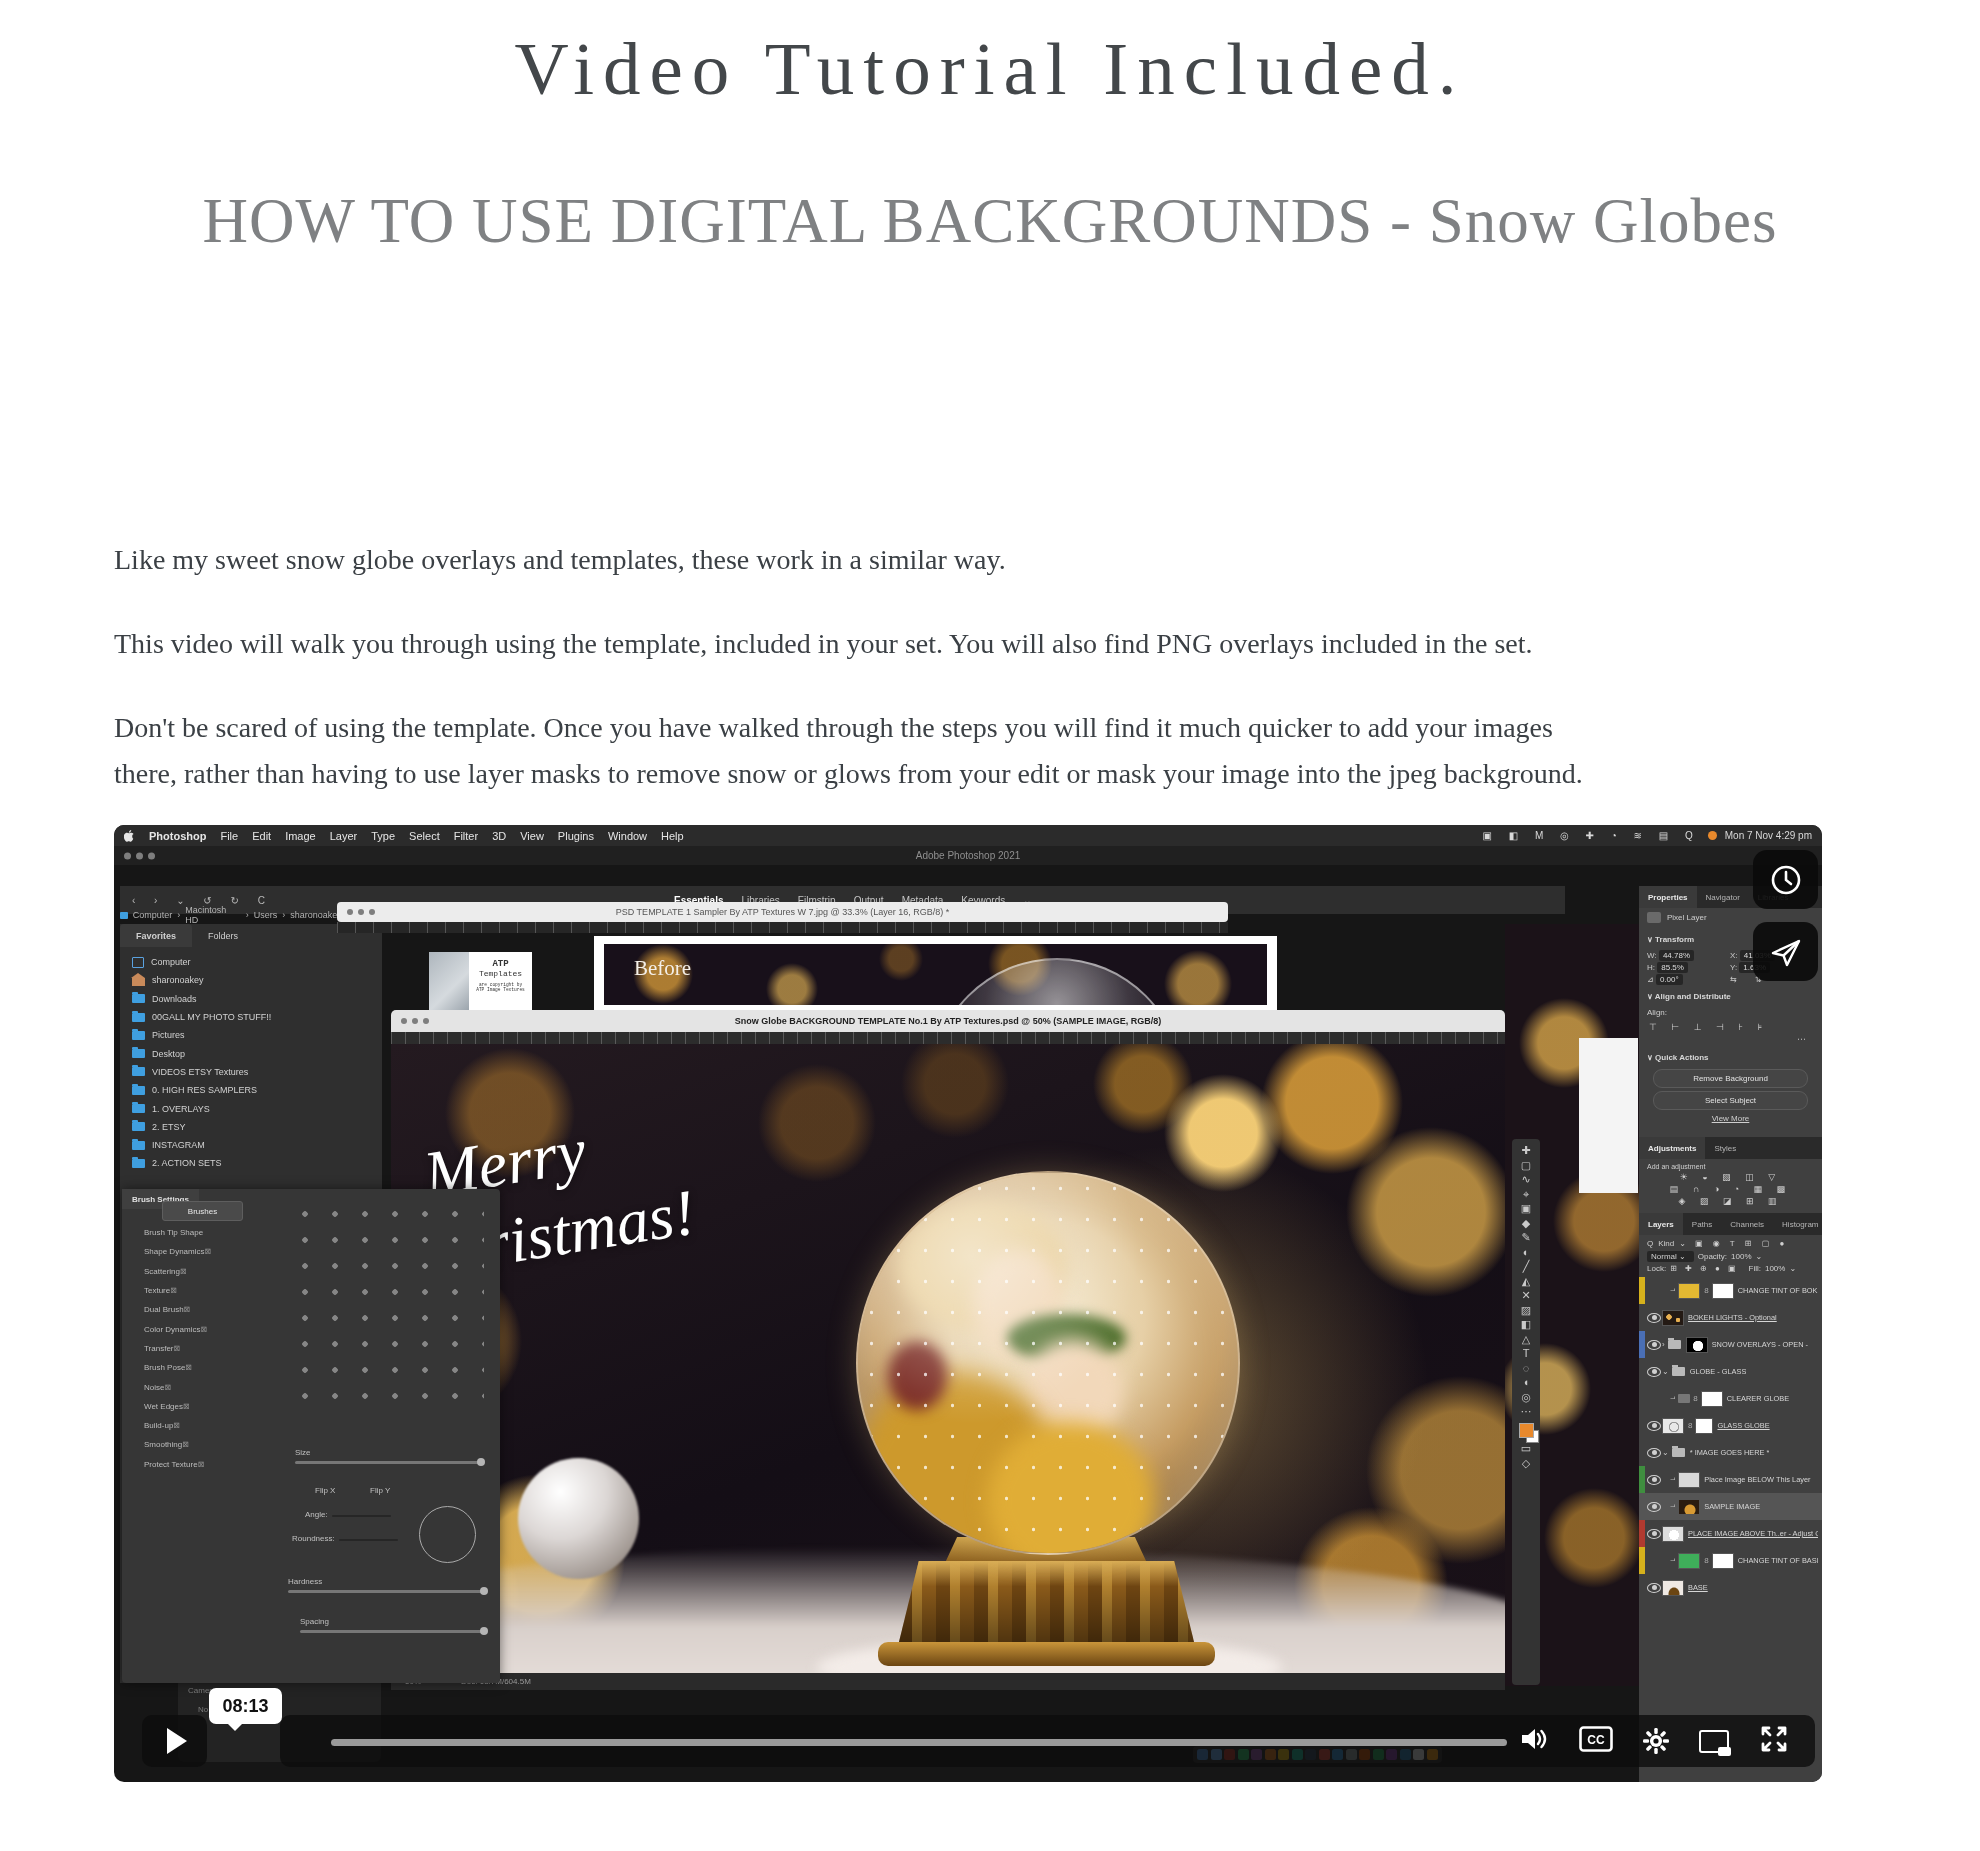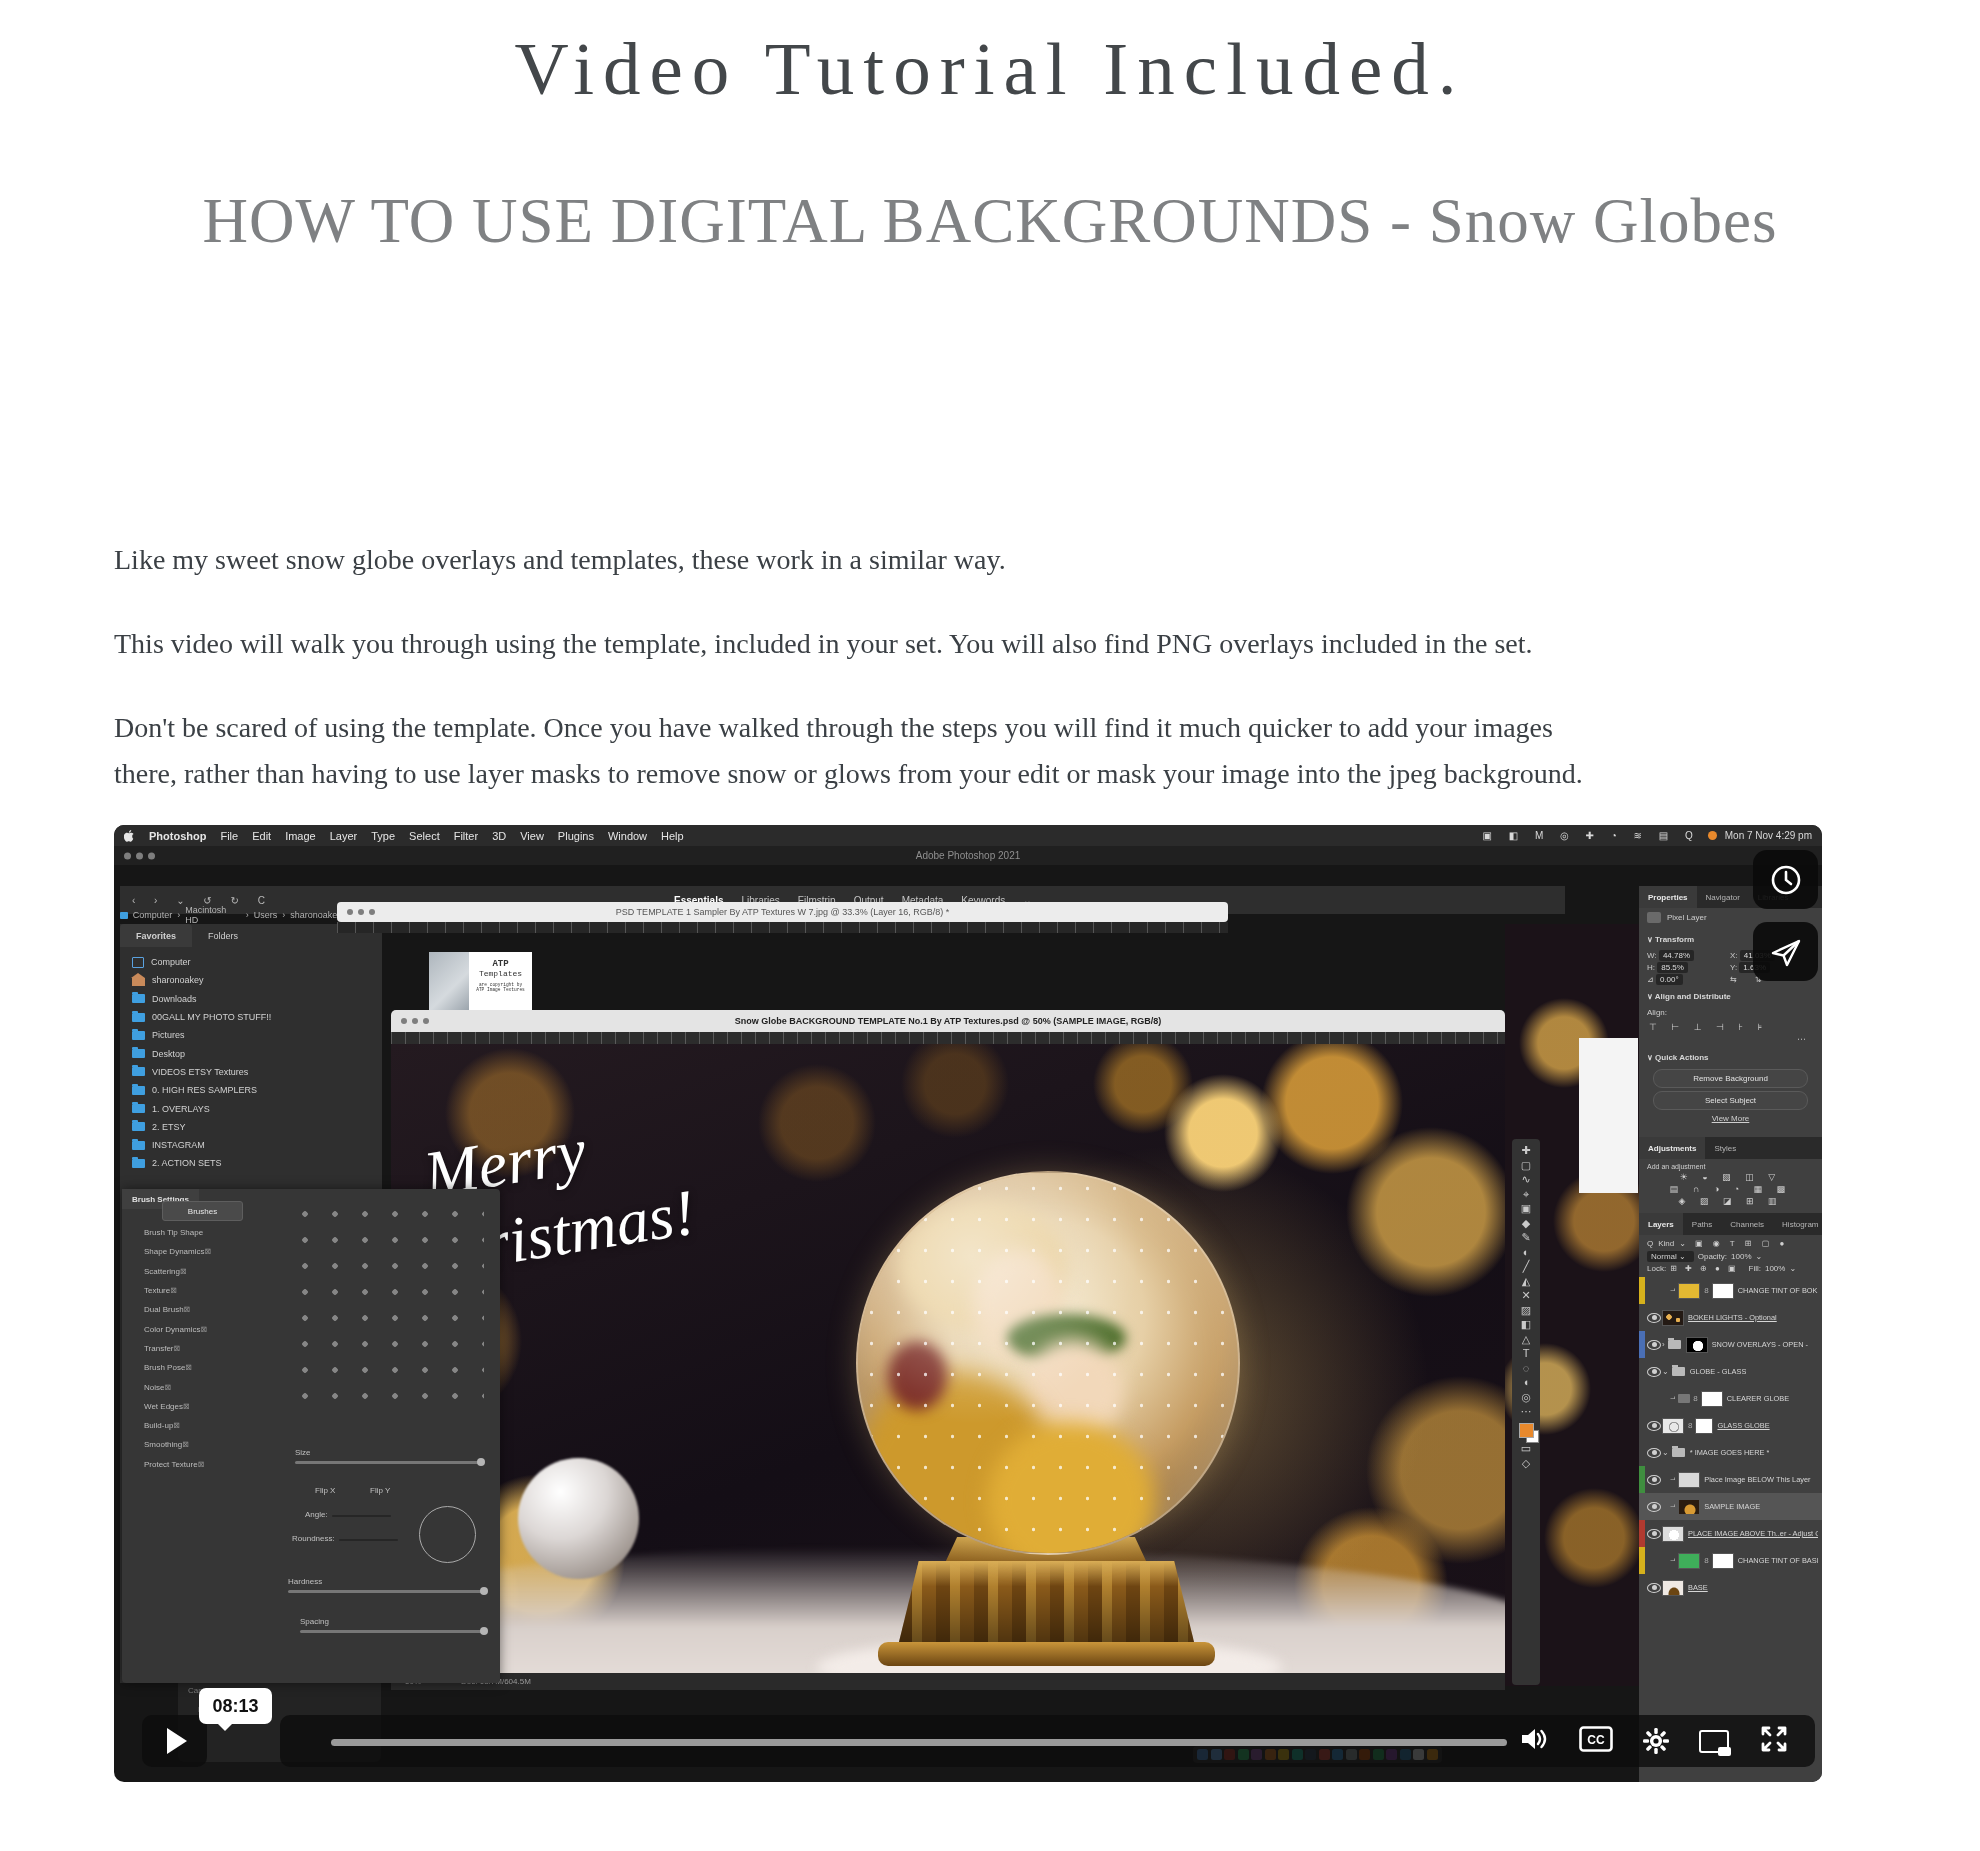--- a/index.html
+++ b/index.html
@@ -152,21 +152,21 @@
   
   .camraw{left:64px;top:853px;width:203px;height:84px;background:#232323;border-radius:6px;z-index:3;color:#7b7b7b;padding:8px 10px;box-sizing:border-box;}
   
   .dock{left:1079px;top:921px;height:17px;display:flex;gap:2.5px;align-items:center;z-index:4;background:rgba(70,70,70,.5);padding:0 4px;border-radius:4px;}
   .dock span{width:11px;height:11px;border-radius:2.5px;display:inline-block;}
   
   .ctrlbar{left:166px;top:890px;width:1535px;height:52px;background:rgba(13,13,13,.8);border-radius:10px;z-index:5;}
   .playbtn{left:28px;top:890px;width:65px;height:52px;background:rgba(13,13,13,.85);border-radius:10px;display:flex;align-items:center;justify-content:center;z-index:6;}
   .playtri{width:0;height:0;border-left:20px solid #fff;border-top:13px solid transparent;border-bottom:13px solid transparent;margin-left:5px;}
   .ptrack{position:absolute;left:51px;top:24px;width:1176px;height:7px;background:#9a9a9a;border-radius:4px;}
-  .tooltip{left:85px;top:863px;width:73px;height:36px;background:#fff;border-radius:7px;display:flex;align-items:center;justify-content:center;color:#111;font-weight:bold;font-size:18px;z-index:7;font-family:"Liberation Sans",sans-serif;}
+  .tooltip{left:95px;top:863px;width:73px;height:36px;background:#fff;border-radius:7px;display:flex;align-items:center;justify-content:center;color:#111;font-weight:bold;font-size:18px;z-index:7;font-family:"Liberation Sans",sans-serif;}
   .tooltip::after{content:"";position:absolute;left:18px;bottom:-7px;border-left:8px solid transparent;border-right:8px solid transparent;border-top:8px solid #fff;}
   .cicons{position:absolute;right:26px;top:0;height:52px;display:flex;align-items:center;gap:30px;}
   .roundbtn{width:65px;height:59px;background:rgba(10,10,10,.9);border-radius:14px;display:flex;align-items:center;justify-content:center;z-index:7;}
   .clockbtn{left:1639px;top:25px;} .sharebtn{left:1639px;top:97px;}
   .gearwrap{position:relative;width:26px;height:26px;display:flex;align-items:center;justify-content:center;}
   .pip{width:26px;height:19px;border:2.5px solid #fff;border-radius:3px;position:relative;}
   .pip::after{content:"";position:absolute;right:-4px;bottom:-5px;width:13px;height:9px;background:#fff;border-radius:2px;}
   .hiddenrow{left:1533px;top:896px;width:168px;z-index:4;opacity:.55;color:#bbb;}
 </style>
 </head>
@@ -321,20 +321,26 @@
       <div class="t9" style="font-weight:bold;">ATP</div>
       <div class="t8">Templates</div>
       <div style="font-size:4.5px;margin-top:4px;">are copyright by</div>
       <div style="font-size:4.5px;">ATP Image Textures</div>
     </span>
   </div>
 
   <div class="s rbokeh"></div>
   <div class="s whitestrip"></div>
 
+  <div class="s beforewin">
+    <div class="beforeimg">
+      <span class="beforeglobe"></span>
+      <span class="beforelabel">Before</span>
+    </div>
+  </div>
 
   <div class="s docwin">
     <div class="s doctitle lightbar t9">
       <span class="dots">
           <span class="dot" style="width:6px;height:6px;"></span>
           <span class="dot" style="width:6px;height:6px;"></span>
           <span class="dot" style="width:6px;height:6px;"></span>
         </span>
       <span style="font-weight:bold;color:#222;">Snow Globe BACKGROUND TEMPLATE No.1 By ATP Textures.psd @ 50% (SAMPLE IMAGE, RGB/8)</span>
     </div>

